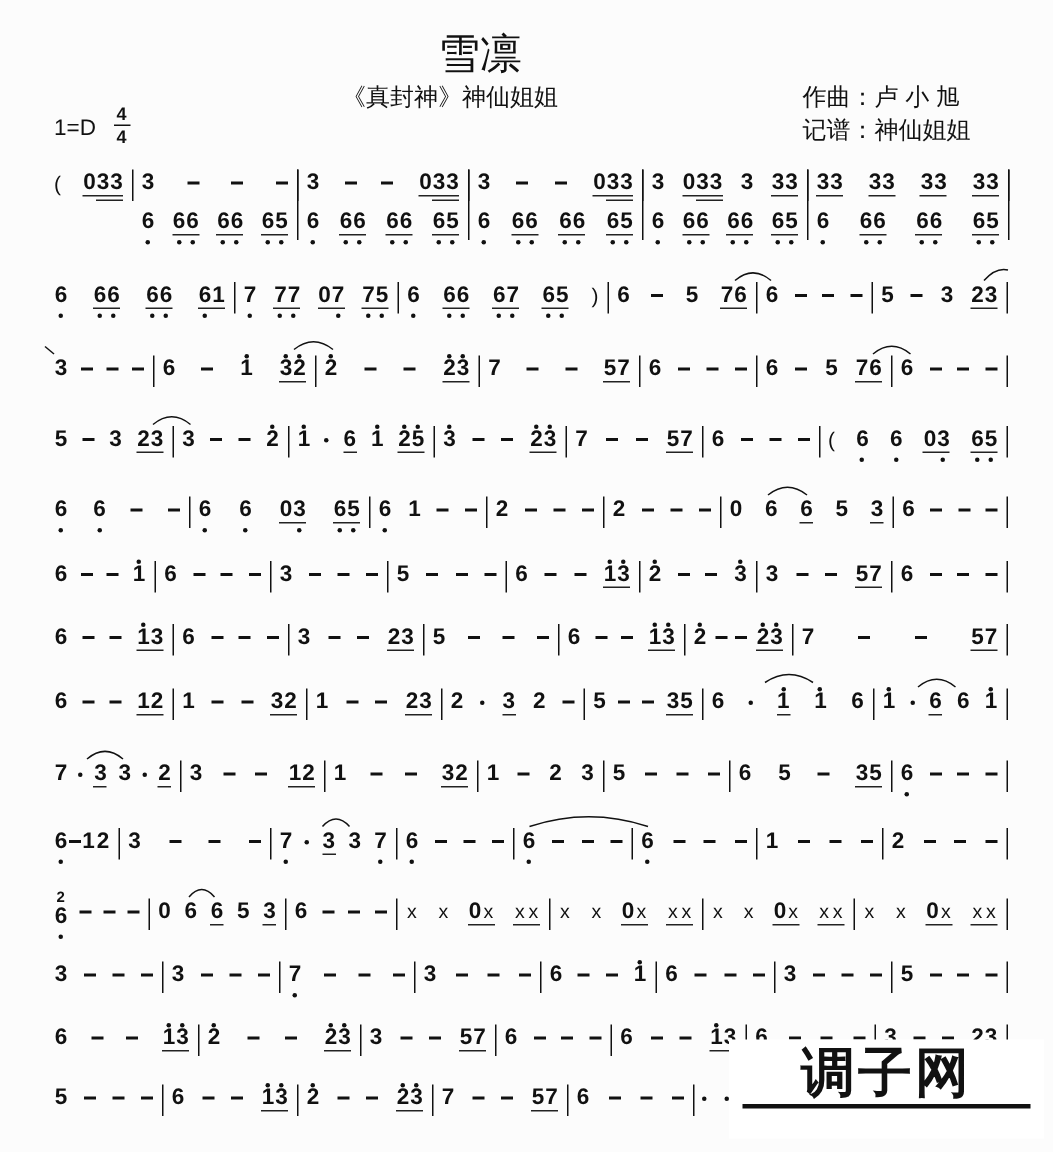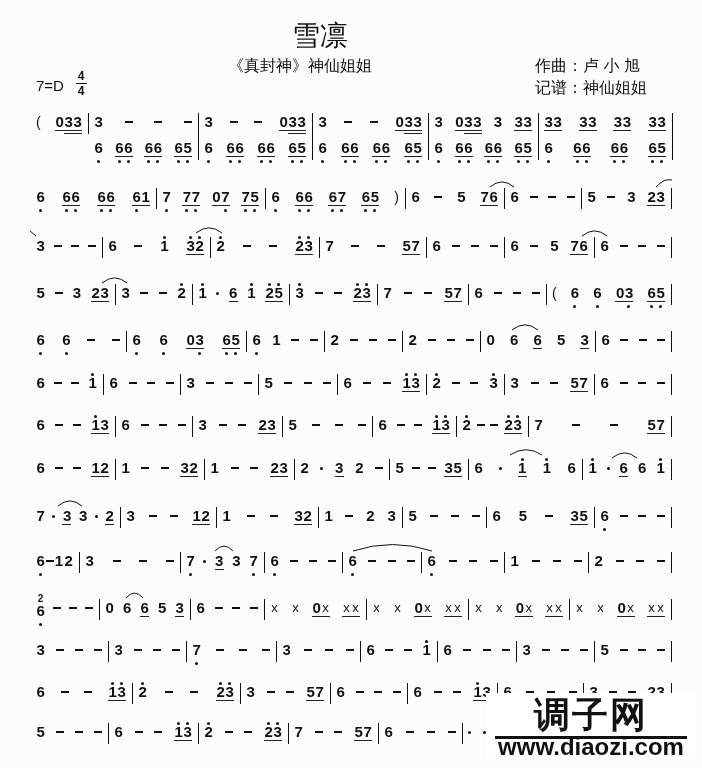--- a/index.html
+++ b/index.html
@@ -47,21 +47,21 @@
 <body>
 
 <div id="title" class="abs">雪凛</div>
 <div id="subtitle" class="abs">《真封神》神仙姐姐</div>
 <div id="composer" class="abs credit">
   <span>作曲：</span><span>卢 小 旭</span>
 </div>
 <div id="transcriber" class="abs credit">
   <span>记谱：</span><span>神仙姐姐</span>
 </div>
-<div id="key" class="abs">7=D</div>
+<div id="key" class="abs">1=D</div>
 <div id="timesig" class="abs">
   <span>4</span>
   <span class="frac-line"></span>
   <span>4</span>
 </div>
 
 <div id="score">
     <div class="row">
       <div class="measure" style="left: 30px; width: 58px; top: 114px;">
         <span class="paren">(</span>
@@ -1172,21 +1172,20 @@
       <div class="measure" style="left: 462px; width: 30px; top: 724px;">
         <span class="aug"></span>
         <span class="aug"></span>
       </div>
     </div>
   </div>
 
 <div id="watermark" class="abs">
   <div id="wm-name">调子网</div>
   <div id="wm-bar"></div>
-  <div id="wm-url">www.diaozi.com</div>
 </div>
 
 <svg id="slurs" width="702" height="768">
     <path d="M490 187 Q502 176.8 514 187" fill="none" stroke="#111111" stroke-width="1"></path>
     <path d="M656 187 Q664 178 672 180" fill="none" stroke="#111111" stroke-width="1"></path>
     <path d="M30 231 L36 236" fill="none" stroke="#111111" stroke-width="1"></path>
     <path d="M196 233 Q209 222.7 222 233" fill="none" stroke="#111111" stroke-width="1"></path>
     <path d="M582 236 Q594.5 225.75 607 236" fill="none" stroke="#111111" stroke-width="1"></path>
     <path d="M102 283 Q114.5 272.75 127 283" fill="none" stroke="#111111" stroke-width="1"></path>
     <path d="M512 330 Q525 319.7 538 330" fill="none" stroke="#111111" stroke-width="1"></path>

